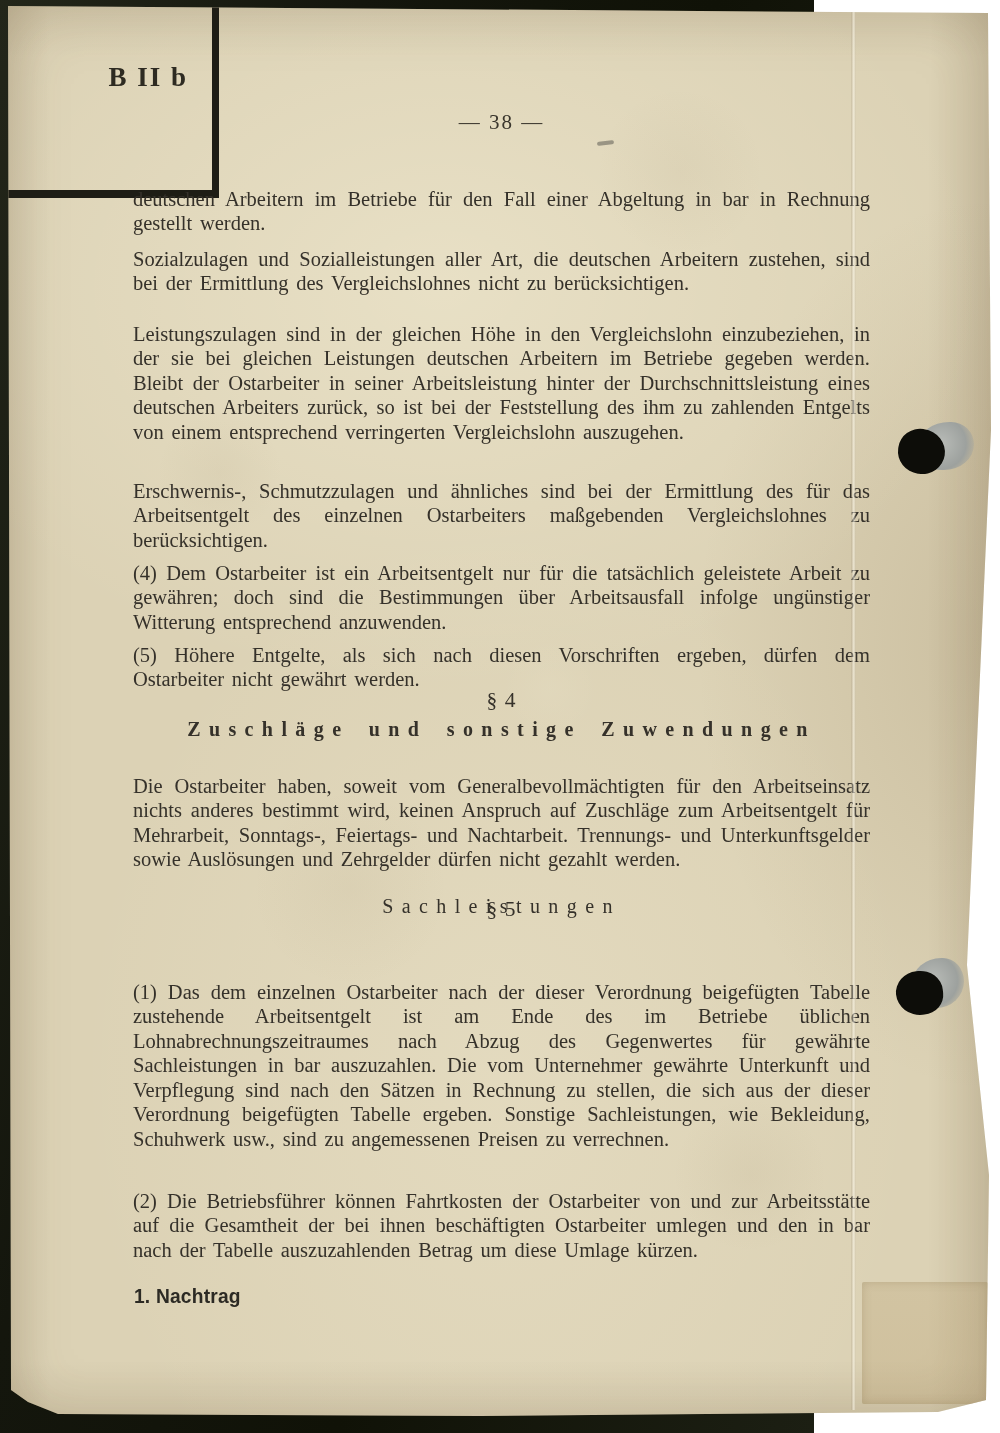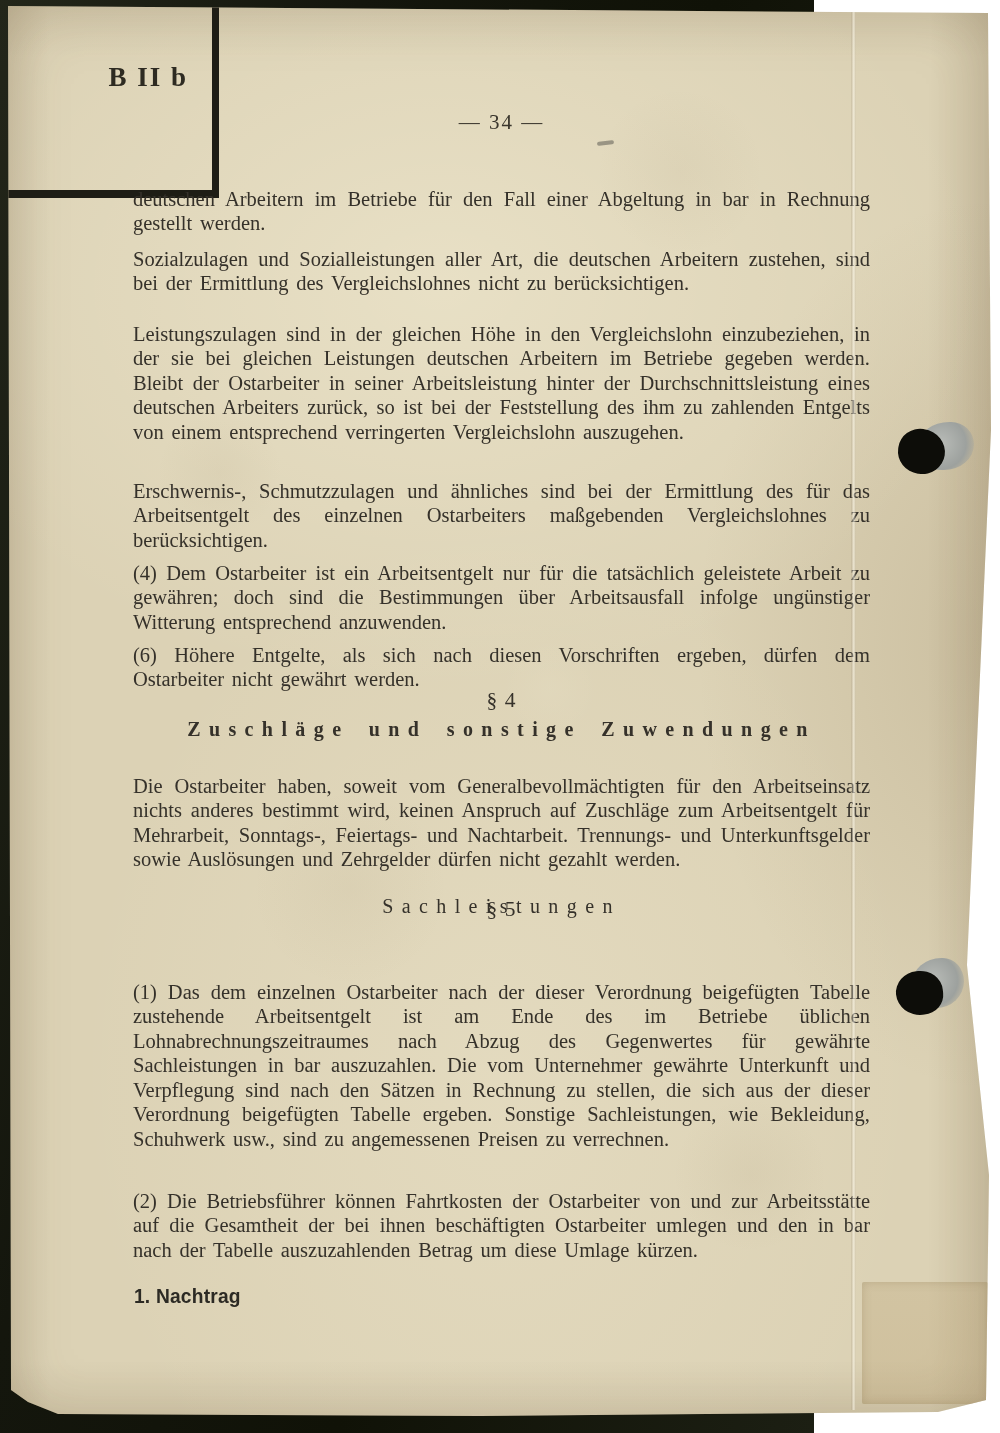--- a/index.html
+++ b/index.html
@@ -137,29 +137,29 @@
 
 <div class="scan">
 
   <div class="paper">
     <div class="grain"></div>
 
     <div class="class-box">
       <span class="class-label">B II b</span>
     </div>
 
-    <div class="page-number">— 34 —</div>
+    <div class="page-number">— 38 —</div>
     <div class="speck-dash"></div>
 
     <p class="block p0">deutschen Arbeitern im Betriebe für den Fall einer Abgeltung in bar in Rechnung gestellt werden.</p>
     <p class="block p1">Sozialzulagen und Sozialleistungen aller Art, die deutschen Arbeitern zustehen, sind bei der Ermittlung des Vergleichslohnes nicht zu berücksichtigen.</p>
     <p class="block p2">Leistungszulagen sind in der gleichen Höhe in den Vergleichslohn einzubeziehen, in der sie bei gleichen Leistungen deutschen Arbeitern im Betriebe gegeben werden. Bleibt der Ostarbeiter in seiner Arbeitsleistung hinter der Durchschnittsleistung eines deutschen Arbeiters zurück, so ist bei der Feststellung des ihm zu zahlenden Entgelts von einem entsprechend verringerten Vergleichslohn auszugehen.</p>
     <p class="block p3">Erschwernis-, Schmutzzulagen und ähnliches sind bei der Ermittlung des für das Arbeitsentgelt des einzelnen Ostarbeiters maßgebenden Vergleichslohnes zu berücksichtigen.</p>
     <p class="block p4">(4) Dem Ostarbeiter ist ein Arbeitsentgelt nur für die tatsächlich geleistete Arbeit zu gewähren; doch sind die Bestimmungen über Arbeitsausfall infolge ungünstiger Witterung entsprechend anzuwenden.</p>
-    <p class="block p5">(6) Höhere Entgelte, als sich nach diesen Vorschriften ergeben, dürfen dem Ostarbeiter nicht gewährt werden.</p>
+    <p class="block p5">(5) Höhere Entgelte, als sich nach diesen Vorschriften ergeben, dürfen dem Ostarbeiter nicht gewährt werden.</p>
 
     <div class="block sec-marker s4m">§ 4</div>
     <div class="block sec-title s4t">Zuschläge und sonstige Zuwendungen</div>
     <p class="block p7">Die Ostarbeiter haben, soweit vom Generalbevollmächtigten für den Arbeitseinsatz nichts anderes bestimmt wird, keinen Anspruch auf Zuschläge zum Arbeitsentgelt für Mehrarbeit, Sonntags-, Feiertags- und Nachtarbeit. Trennungs- und Unterkunftsgelder sowie Auslösungen und Zehrgelder dürfen nicht gezahlt werden.</p>
 
     <div class="block sec-marker s5m">§ 5</div>
     <div class="block sec-title s5t">Sachleistungen</div>
     <p class="block p9">(1) Das dem einzelnen Ostarbeiter nach der dieser Verordnung beigefügten Tabelle zustehende Arbeitsentgelt ist am Ende des im Betriebe üblichen Lohnabrechnungszeitraumes nach Abzug des Gegenwertes für gewährte Sachleistungen in bar auszuzahlen. Die vom Unternehmer gewährte Unterkunft und Verpflegung sind nach den Sätzen in Rechnung zu stellen, die sich aus der dieser Verordnung beigefügten Tabelle ergeben. Sonstige Sachleistungen, wie Bekleidung, Schuhwerk usw., sind zu angemessenen Preisen zu verrechnen.</p>
     <p class="block p10">(2) Die Betriebsführer können Fahrtkosten der Ostarbeiter von und zur Arbeitsstätte auf die Gesamtheit der bei ihnen beschäftigten Ostarbeiter umlegen und den in bar nach der Tabelle auszuzahlenden Betrag um diese Umlage kürzen.</p>
 

